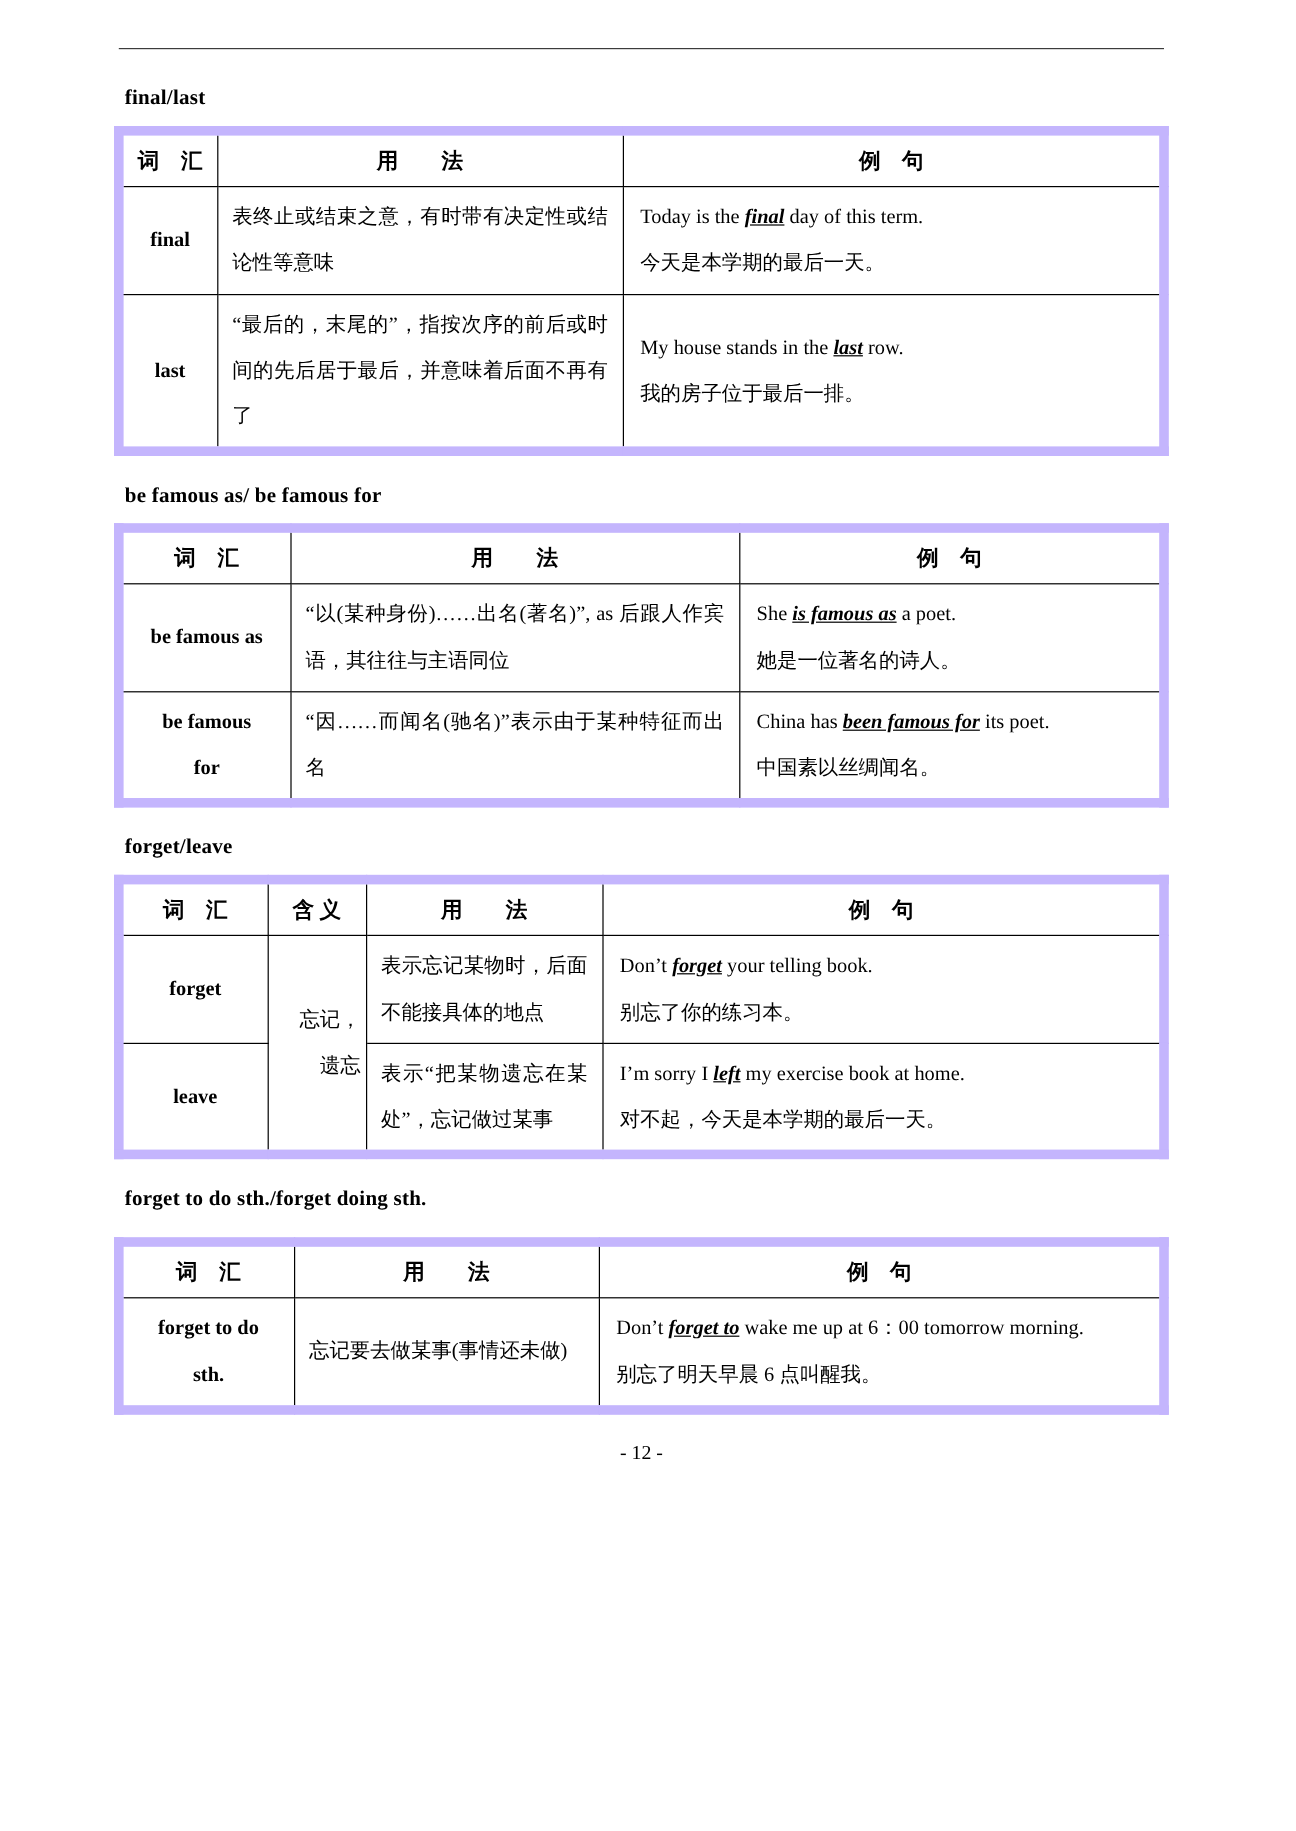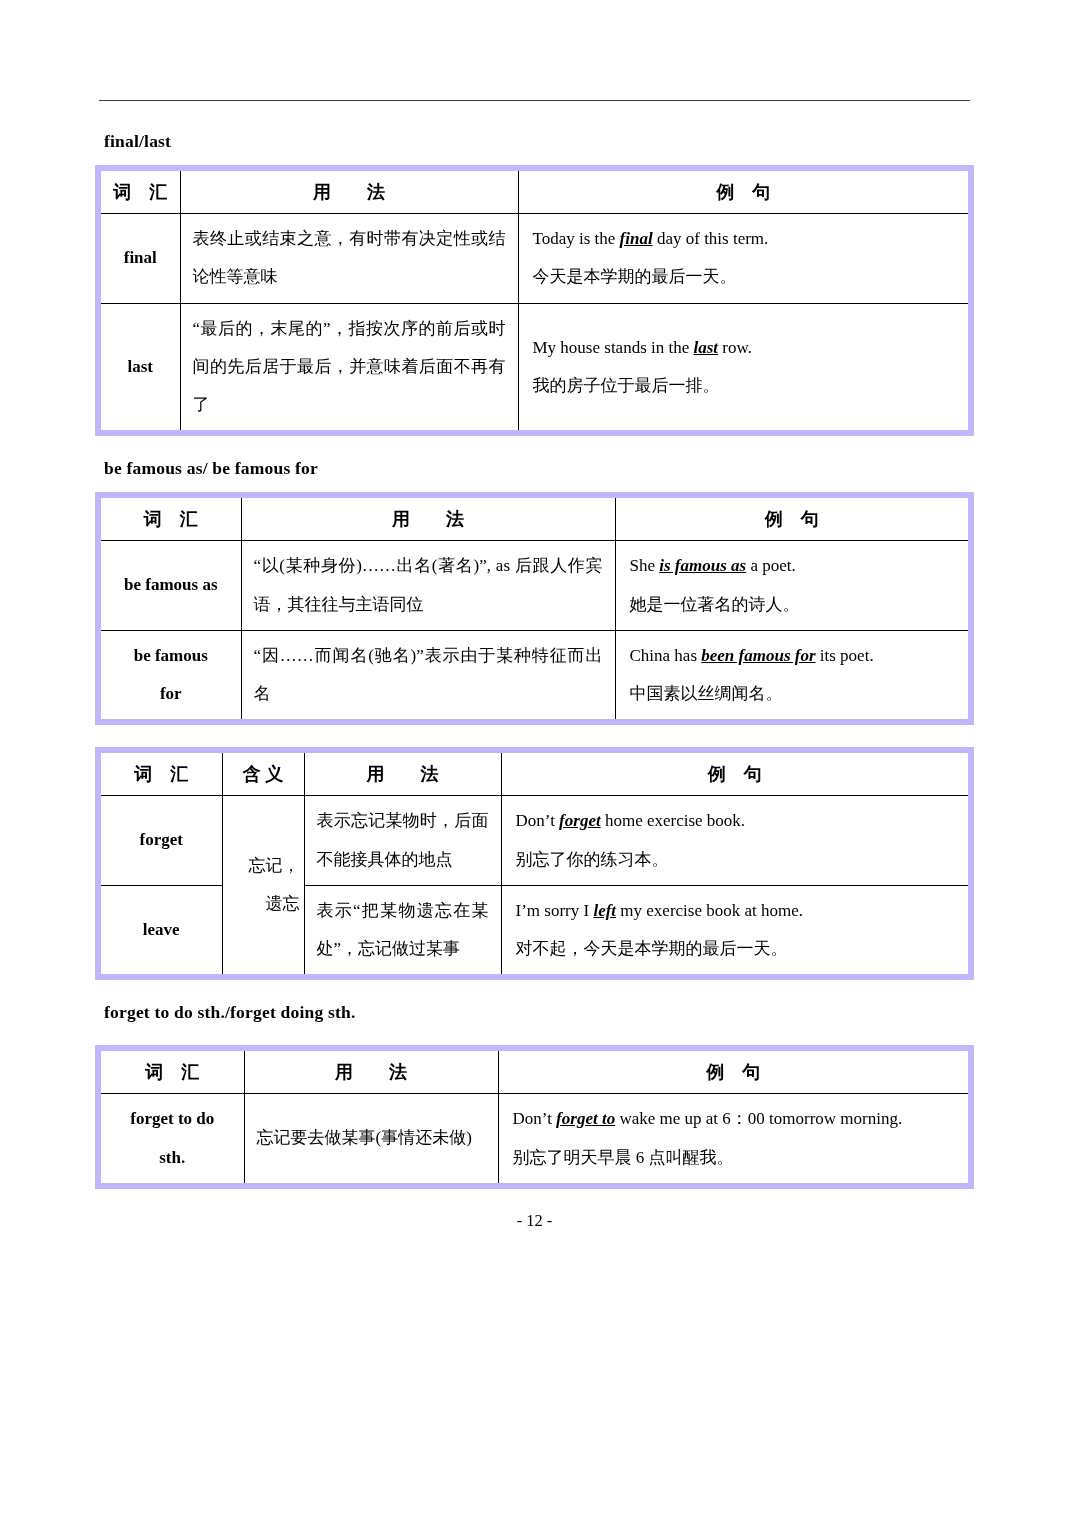--- a/index.html
+++ b/index.html
@@ -5,42 +5,42 @@
   * { margin: 0; padding: 0; box-sizing: border-box; }
   html, body { background: #ffffff; }
   body {
     width: 1080px;
     min-height: 1526px;
     font-family: "Liberation Serif", "DejaVu Serif", serif;
     color: #000000;
     font-size: 17px;
   }
   .page {
-    padding: 100px 106px 0 95px;
+    padding: 40px 106px 0 95px;
     position: relative;
     min-height: 1526px;
   }
   .top-rule {
     border: none;
     border-top: 1.5px solid #3c3c3c;
     margin: 0 4px 30px 4px;
   }
   .section { margin-bottom: 2px; }
   .section-heading {
     font-weight: bold;
     font-size: 17.5px;
     margin: 0 0 13px 9px;
     letter-spacing: 0.2px;
   }
   .section-heading.mt-lg { margin-top: 18px; margin-bottom: 22px; }
   table.vocab-table {
     width: 100%;
     border-collapse: collapse;
     table-layout: fixed;
-    border: 6px solid #c4b5fd;
+    border: 8px solid #c4b5fd;
     margin-bottom: 22px;
   }
   .vocab-table th, .vocab-table td {
     border: 1.5px solid #000;
     vertical-align: middle;
   }
   .vocab-table th {
     font-weight: bold;
     font-size: 18px;
     text-align: center;
@@ -161,20 +161,21 @@
           <td class="example-cell">
             <div class="example-en"><span>China has </span><span class="hl">been famous for</span><span> its poet.</span></div>
             <div class="example-zh">中国素以丝绸闻名。</div>
           </td>
         </tr>
       </tbody>
     </table>
   </div>
 
   <div class="section">
+    <h2 class="section-heading">forget/leave</h2>
     <table class="vocab-table t3">
       <colgroup>
           <col class="c1">
           <col class="c2">
           <col class="c3">
           <col class="c4">
         </colgroup>
       <thead>
         <tr>
           <th>词　汇</th>
@@ -183,21 +184,21 @@
           <th>例　句</th>
         </tr>
       </thead>
       <tbody>
         <tr>
           <td class="word-cell">forget</td>
           <td class="meaning-cell" rowspan="2">忘记，
 遗忘</td>
           <td class="usage-cell">表示忘记某物时，后面不能接具体的地点</td>
           <td class="example-cell">
-            <div class="example-en"><span>Don’t </span><span class="hl">forget</span><span> home exercise book.</span></div>
+            <div class="example-en"><span>Don’t </span><span class="hl">forget</span><span> your telling book.</span></div>
             <div class="example-zh">别忘了你的练习本。</div>
           </td>
         </tr>
         <tr>
           <td class="word-cell">leave</td>
           <td class="usage-cell">表示“把某物遗忘在某处”，忘记做过某事</td>
           <td class="example-cell">
             <div class="example-en"><span>I’m sorry I </span><span class="hl">left</span><span> my exercise book at home.</span></div>
             <div class="example-zh">对不起，今天是本学期的最后一天。</div>
           </td>

